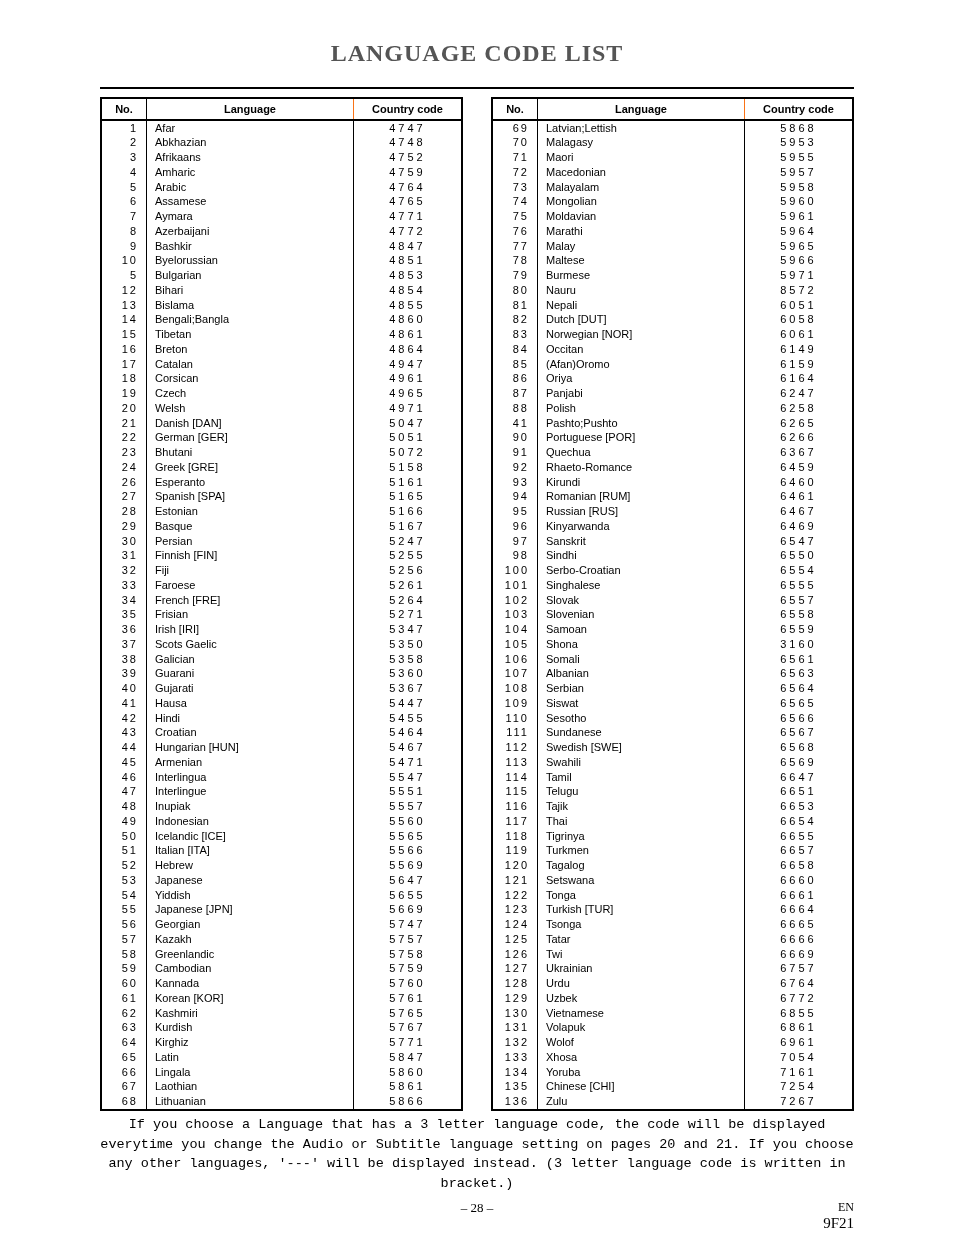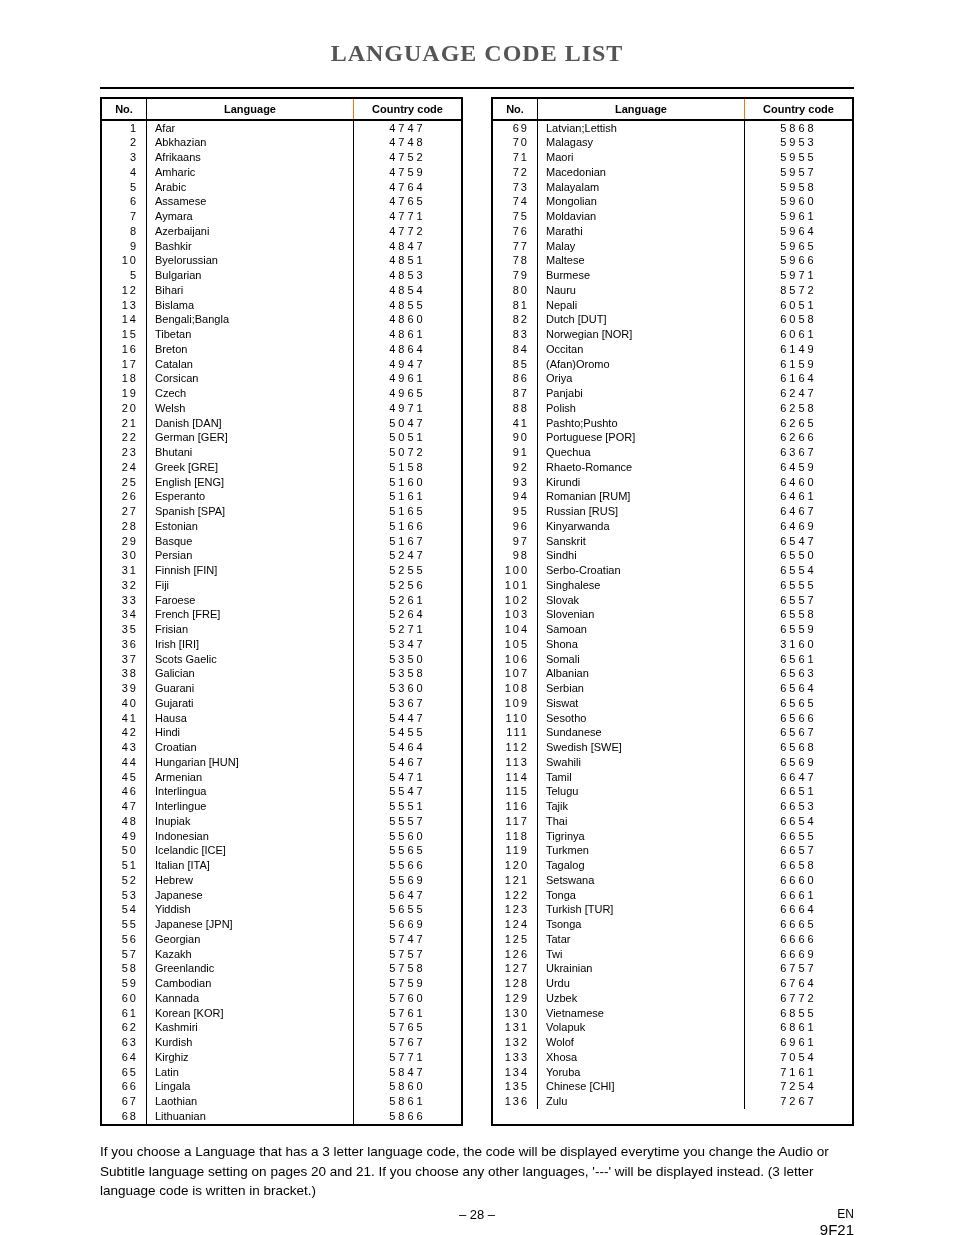--- a/index.html
+++ b/index.html
@@ -60,28 +60,29 @@
   td.lang-col {
     border-right: 1px solid #000;
     padding-left: 8px;
   }
   td.code-col {
     text-align: center;
     letter-spacing: 3px;
     white-space: nowrap;
   }
   .footnote {
-    font-family: Liberation Sans, sans-serif;
+    font-family: Liberation Mono, monospace;
     font-size: 13.5px;
-    margin-top: 16px;
+    margin-top: 4px;
     line-height: 1.45;
+    text-align: center;
   }
   .pagenum {
     text-align: center;
-    font-family: Liberation Sans, sans-serif;
+    font-family: Liberation Serif, serif;
     font-size: 13px;
     margin-top: 6px;
     position: relative;
   }
   .page-right {
     position: absolute;
     right: 0;
     top: 0;
     text-align: right;
     font-size: 12px;
@@ -221,25 +222,20 @@
             <td class="no-col">23</td>
             <td class="lang-col">Bhutani</td>
             <td class="code-col">5072</td>
           </tr>
           <tr>
             <td class="no-col">24</td>
             <td class="lang-col">Greek [GRE]</td>
             <td class="code-col">5158</td>
           </tr>
           <tr>
-            <td class="no-col">25</td>
-            <td class="lang-col">English [ENG]</td>
-            <td class="code-col">5160</td>
-          </tr>
-          <tr>
             <td class="no-col">26</td>
             <td class="lang-col">Esperanto</td>
             <td class="code-col">5161</td>
           </tr>
           <tr>
             <td class="no-col">27</td>
             <td class="lang-col">Spanish [SPA]</td>
             <td class="code-col">5165</td>
           </tr>
           <tr>

